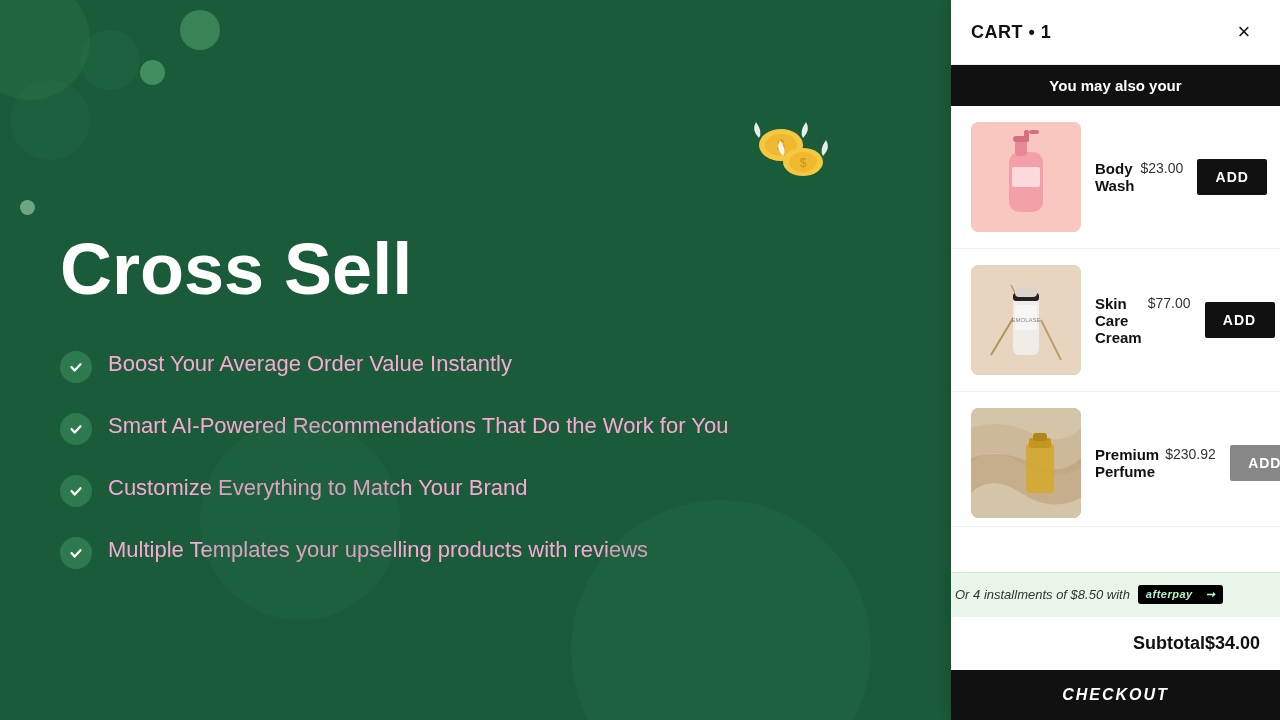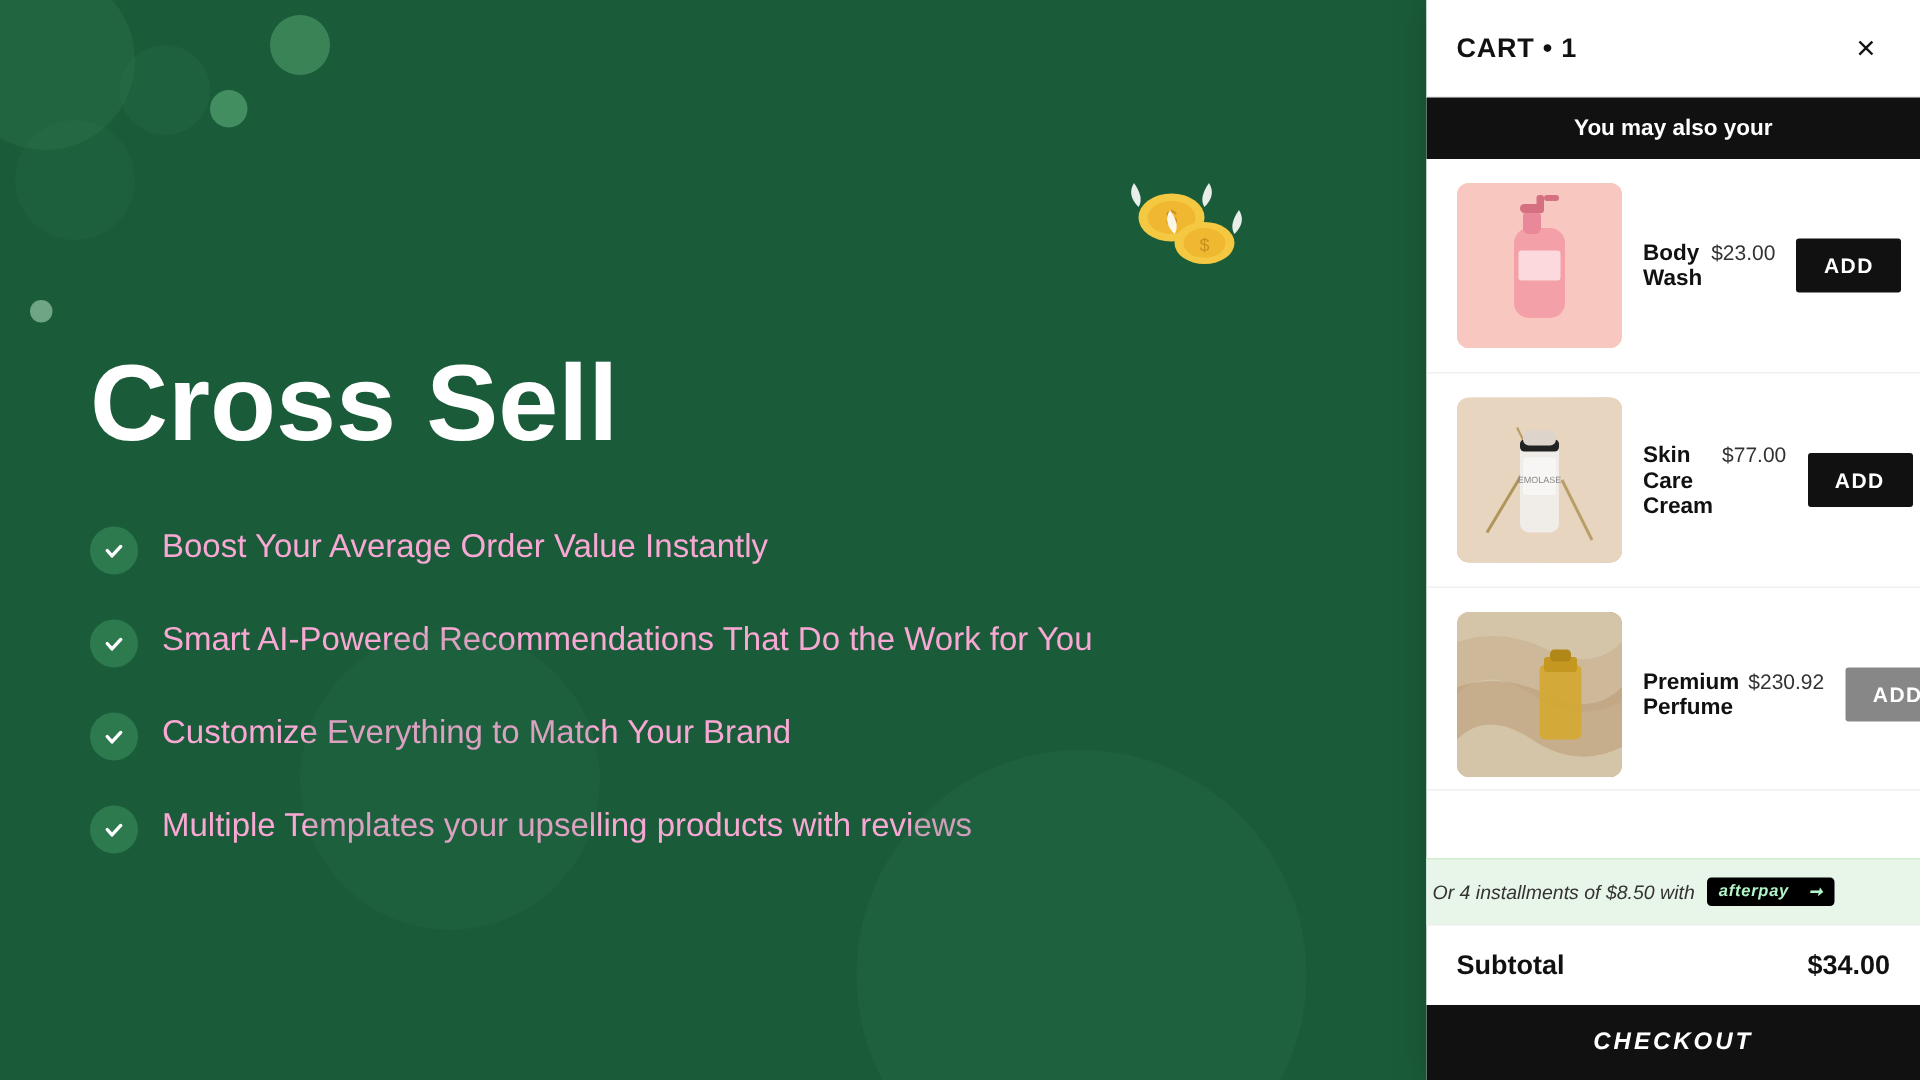--- a/index.html
+++ b/index.html
@@ -238,21 +238,21 @@
       font-weight: 700;
       letter-spacing: 0.5px;
       display: flex;
       align-items: flex-start;
       gap: 13px;
     }
 
     .cart-subtotal {
       display: flex;
       align-items: center;
-      justify-content: space-between;
+      justify-content: flex-end;
       padding: 16px 20px;
       border-top: 1px solid #eee;
     }
 
     .subtotal-label {
       font-size: 18px;
       font-weight: 700;
       color: #111;
     }
 

